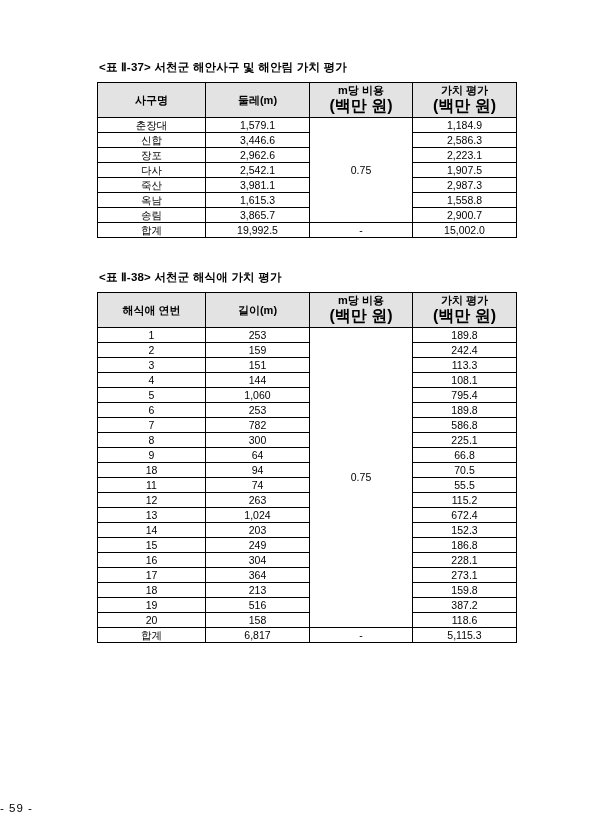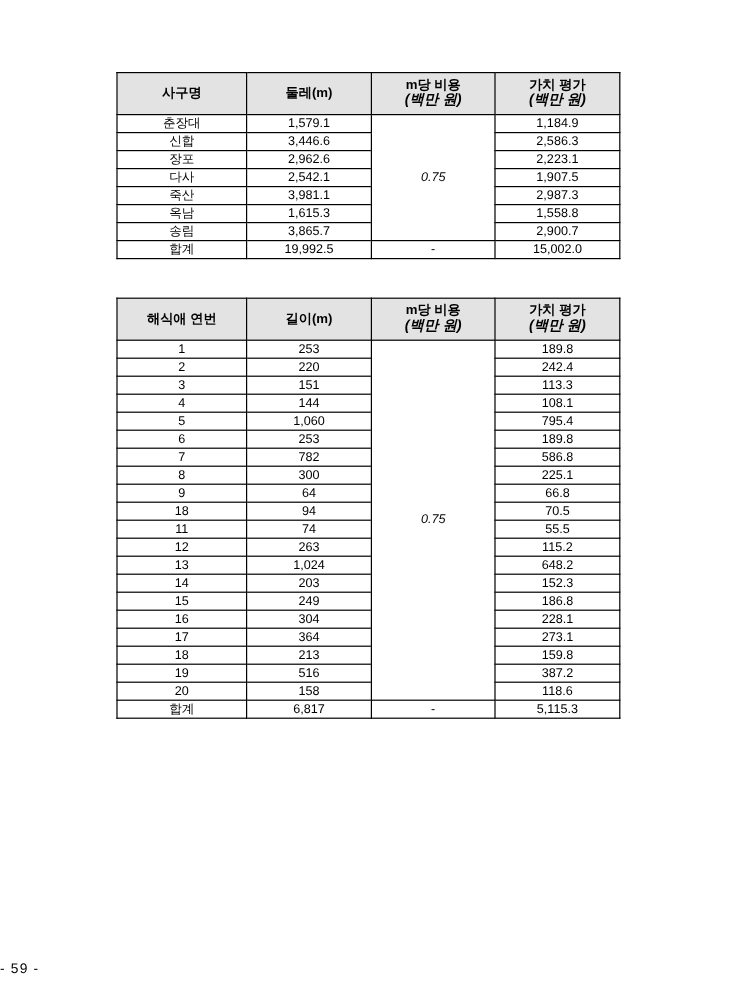--- a/index.html
+++ b/index.html
@@ -44,32 +44,30 @@
     line-height: 1.15;
   }
   table.doc-table thead th {
     background: #e3e3e3;
     font-weight: bold;
     font-size: 11px;
     height: 34px;
   }
   table.doc-table thead th .sub {
     display: block;
-    font-size: 12px;
+    font-size: 16px;
     font-weight: bold;
-    font-style: italic;
   }
   .col-a { width: 108px; }
   .col-b { width: 104px; }
   .col-c { width: 103px; }
   .col-d { width: 104px; }
   .merged-cell {
     vertical-align: middle;
     text-align: center;
-    font-style: italic;
   }
   .total-row td {
     font-weight: normal;
   }
   .spacer-1 { height: 32px; }
   .page-number {
     position: absolute;
     bottom: 26px;
     left: 0;
     width: 613px;
@@ -77,20 +75,21 @@
     font-size: 11.5px;
     letter-spacing: 1px;
   }
 </style>
 </head>
 <body>
 
 <div class="page">
 
   <div>
+    <div class="table-caption">&lt;표 Ⅱ-37&gt; 서천군 해안사구 및 해안림 가치 평가</div>
     <table class="doc-table">
       <colgroup>
         <col class="col-a">
           <col class="col-b">
           <col class="col-c">
           <col class="col-d">
       </colgroup>
       <thead>
         <tr>
           <th>
@@ -152,20 +151,21 @@
           <td>-</td>
           <td>15,002.0</td>
         </tr>
       </tbody>
     </table>
   </div>
 
   <div class="spacer-1"></div>
 
   <div>
+    <div class="table-caption">&lt;표 Ⅱ-38&gt; 서천군 해식애 가치 평가</div>
     <table class="doc-table">
       <colgroup>
         <col class="col-a">
           <col class="col-b">
           <col class="col-c">
           <col class="col-d">
       </colgroup>
       <thead>
         <tr>
           <th>
@@ -186,21 +186,21 @@
       </thead>
       <tbody>
         <tr>
           <td>1</td>
           <td>253</td>
           <td class="merged-cell" rowspan="20">0.75</td>
           <td>189.8</td>
         </tr>
         <tr>
           <td>2</td>
-          <td>220</td>
+          <td>159</td>
           <td>242.4</td>
         </tr>
         <tr>
           <td>3</td>
           <td>151</td>
           <td>113.3</td>
         </tr>
         <tr>
           <td>4</td>
           <td>144</td>
@@ -242,21 +242,21 @@
           <td>55.5</td>
         </tr>
         <tr>
           <td>12</td>
           <td>263</td>
           <td>115.2</td>
         </tr>
         <tr>
           <td>13</td>
           <td>1,024</td>
-          <td>648.2</td>
+          <td>672.4</td>
         </tr>
         <tr>
           <td>14</td>
           <td>203</td>
           <td>152.3</td>
         </tr>
         <tr>
           <td>15</td>
           <td>249</td>
           <td>186.8</td>

